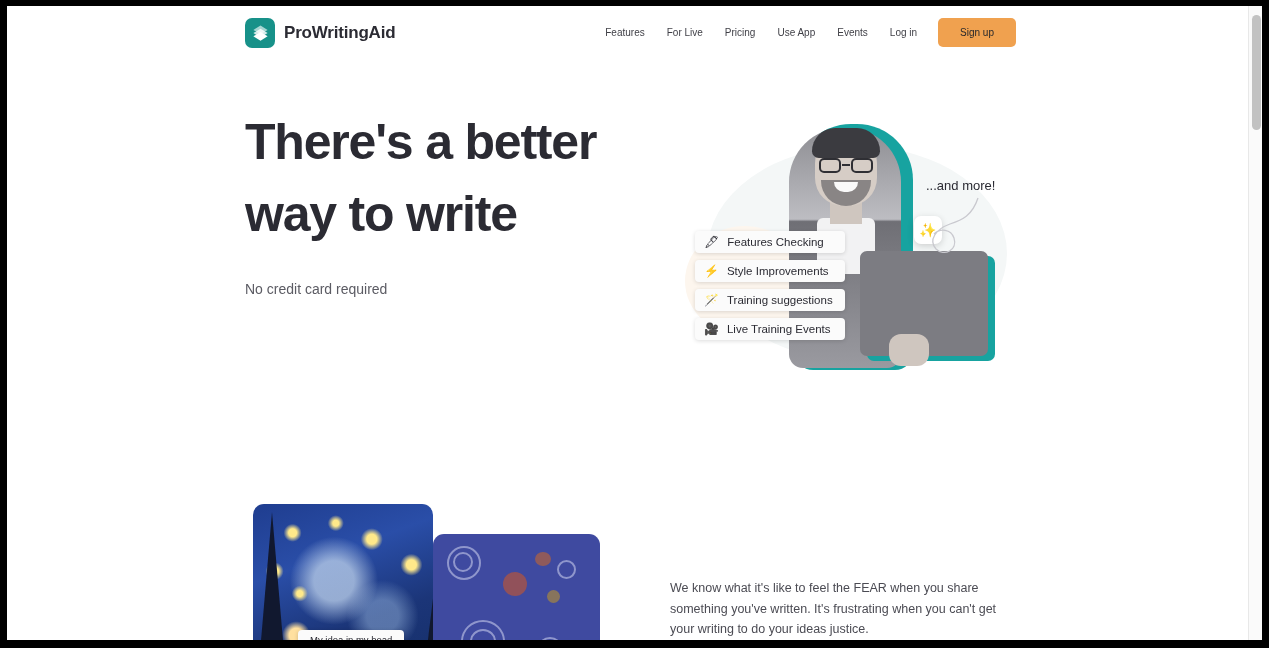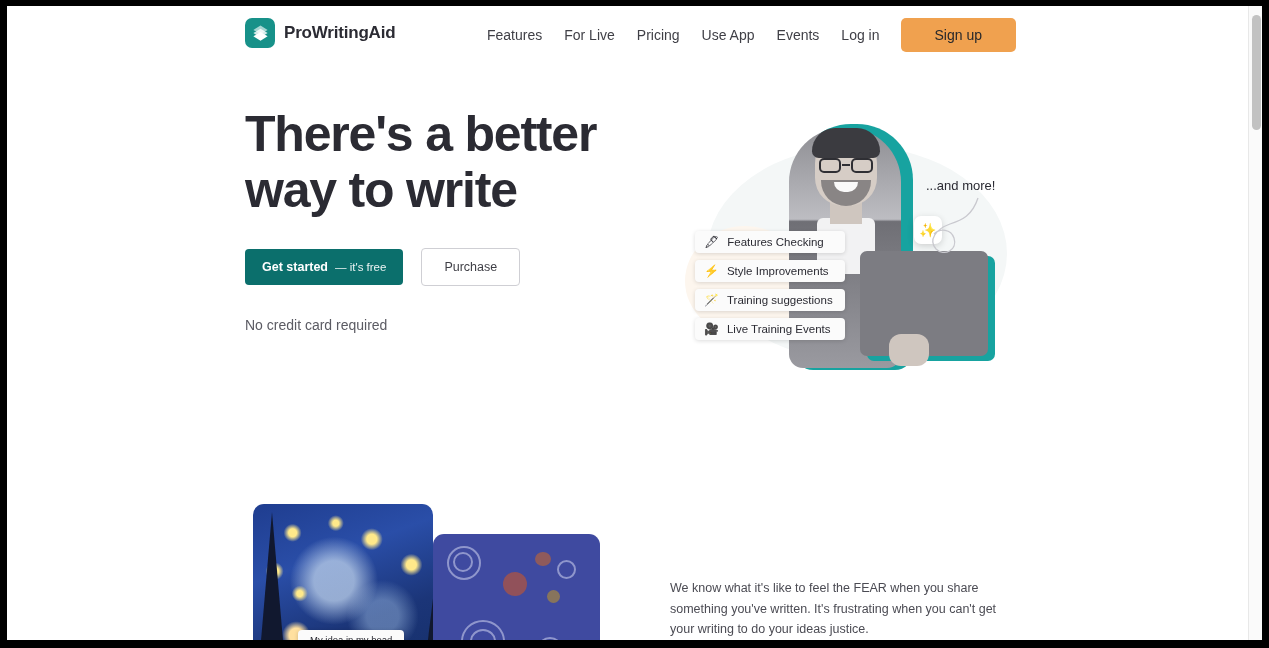--- a/index.html
+++ b/index.html
@@ -58,32 +58,32 @@
   }
   .brand-name {
     font-size: 17px; font-weight: bold; color: #2b2b33;
     letter-spacing: -0.2px;
   }
   nav.links {
     position: absolute; right: 232px; top: 12px;
     display: flex; align-items: center; gap: 0px;
   }
   nav.links a {
-    font-size: 14px; color: #3f3f46; text-decoration: none;
+    font-size: 10px; color: #3f3f46; text-decoration: none;
     padding: 8px 11px; white-space: nowrap;
   }
   a.signup-btn {
     background: #f0a14f; color: #27282b !important;
-    border-radius: 5px; padding: 9px 34px !important;
+    border-radius: 5px; padding: 9px 22px !important;
     font-size: 13.5px; margin-left: 10px;
   }
   
   .hero-left { position: absolute; left: 238px; top: 100px; width: 400px; }
   h1.hero-title {
-    font-size: 50px; line-height: 56px; font-weight: bold;
+    font-size: 50px; line-height: 72px; font-weight: bold;
     color: #2b2b33; letter-spacing: -1.2px;
   }
   p.hero-sub {
     margin-top: 26px; font-size: 15px; line-height: 23px;
     color: #4b4b53; max-width: 330px;
   }
   .cta-row { margin-top: 30px; display: flex; align-items: center; gap: 18px; }
   .btn-primary {
     background: #0b6f6c; color: #fff; border: none;
     border-radius: 4px; padding: 11px 17px;
@@ -297,27 +297,20 @@
         <a href="#">Use App</a>
         <a href="#">Events</a>
         <a href="#">Log in</a>
         <a href="#" class="signup-btn">Sign up</a>
       </nav>
     </header>
 
     <div class="hero-left">
       <h1 class="hero-title">There's a better way to write</h1>
 
-      <div class="cta-row">
-        <button class="btn-primary">
-          <span class="lbl">Get started</span>
-          <span class="sub">— it's free</span>
-        </button>
-        <button class="btn-secondary">Purchase</button>
-      </div>
 
       <div class="no-cc">No credit card required</div>
     </div>
 
     <div class="hero-art">
       <div class="art-blob"></div>
       <div class="art-blob2"></div>
 
       <div class="person-silhouette"></div>
       <div class="person-body"></div>

